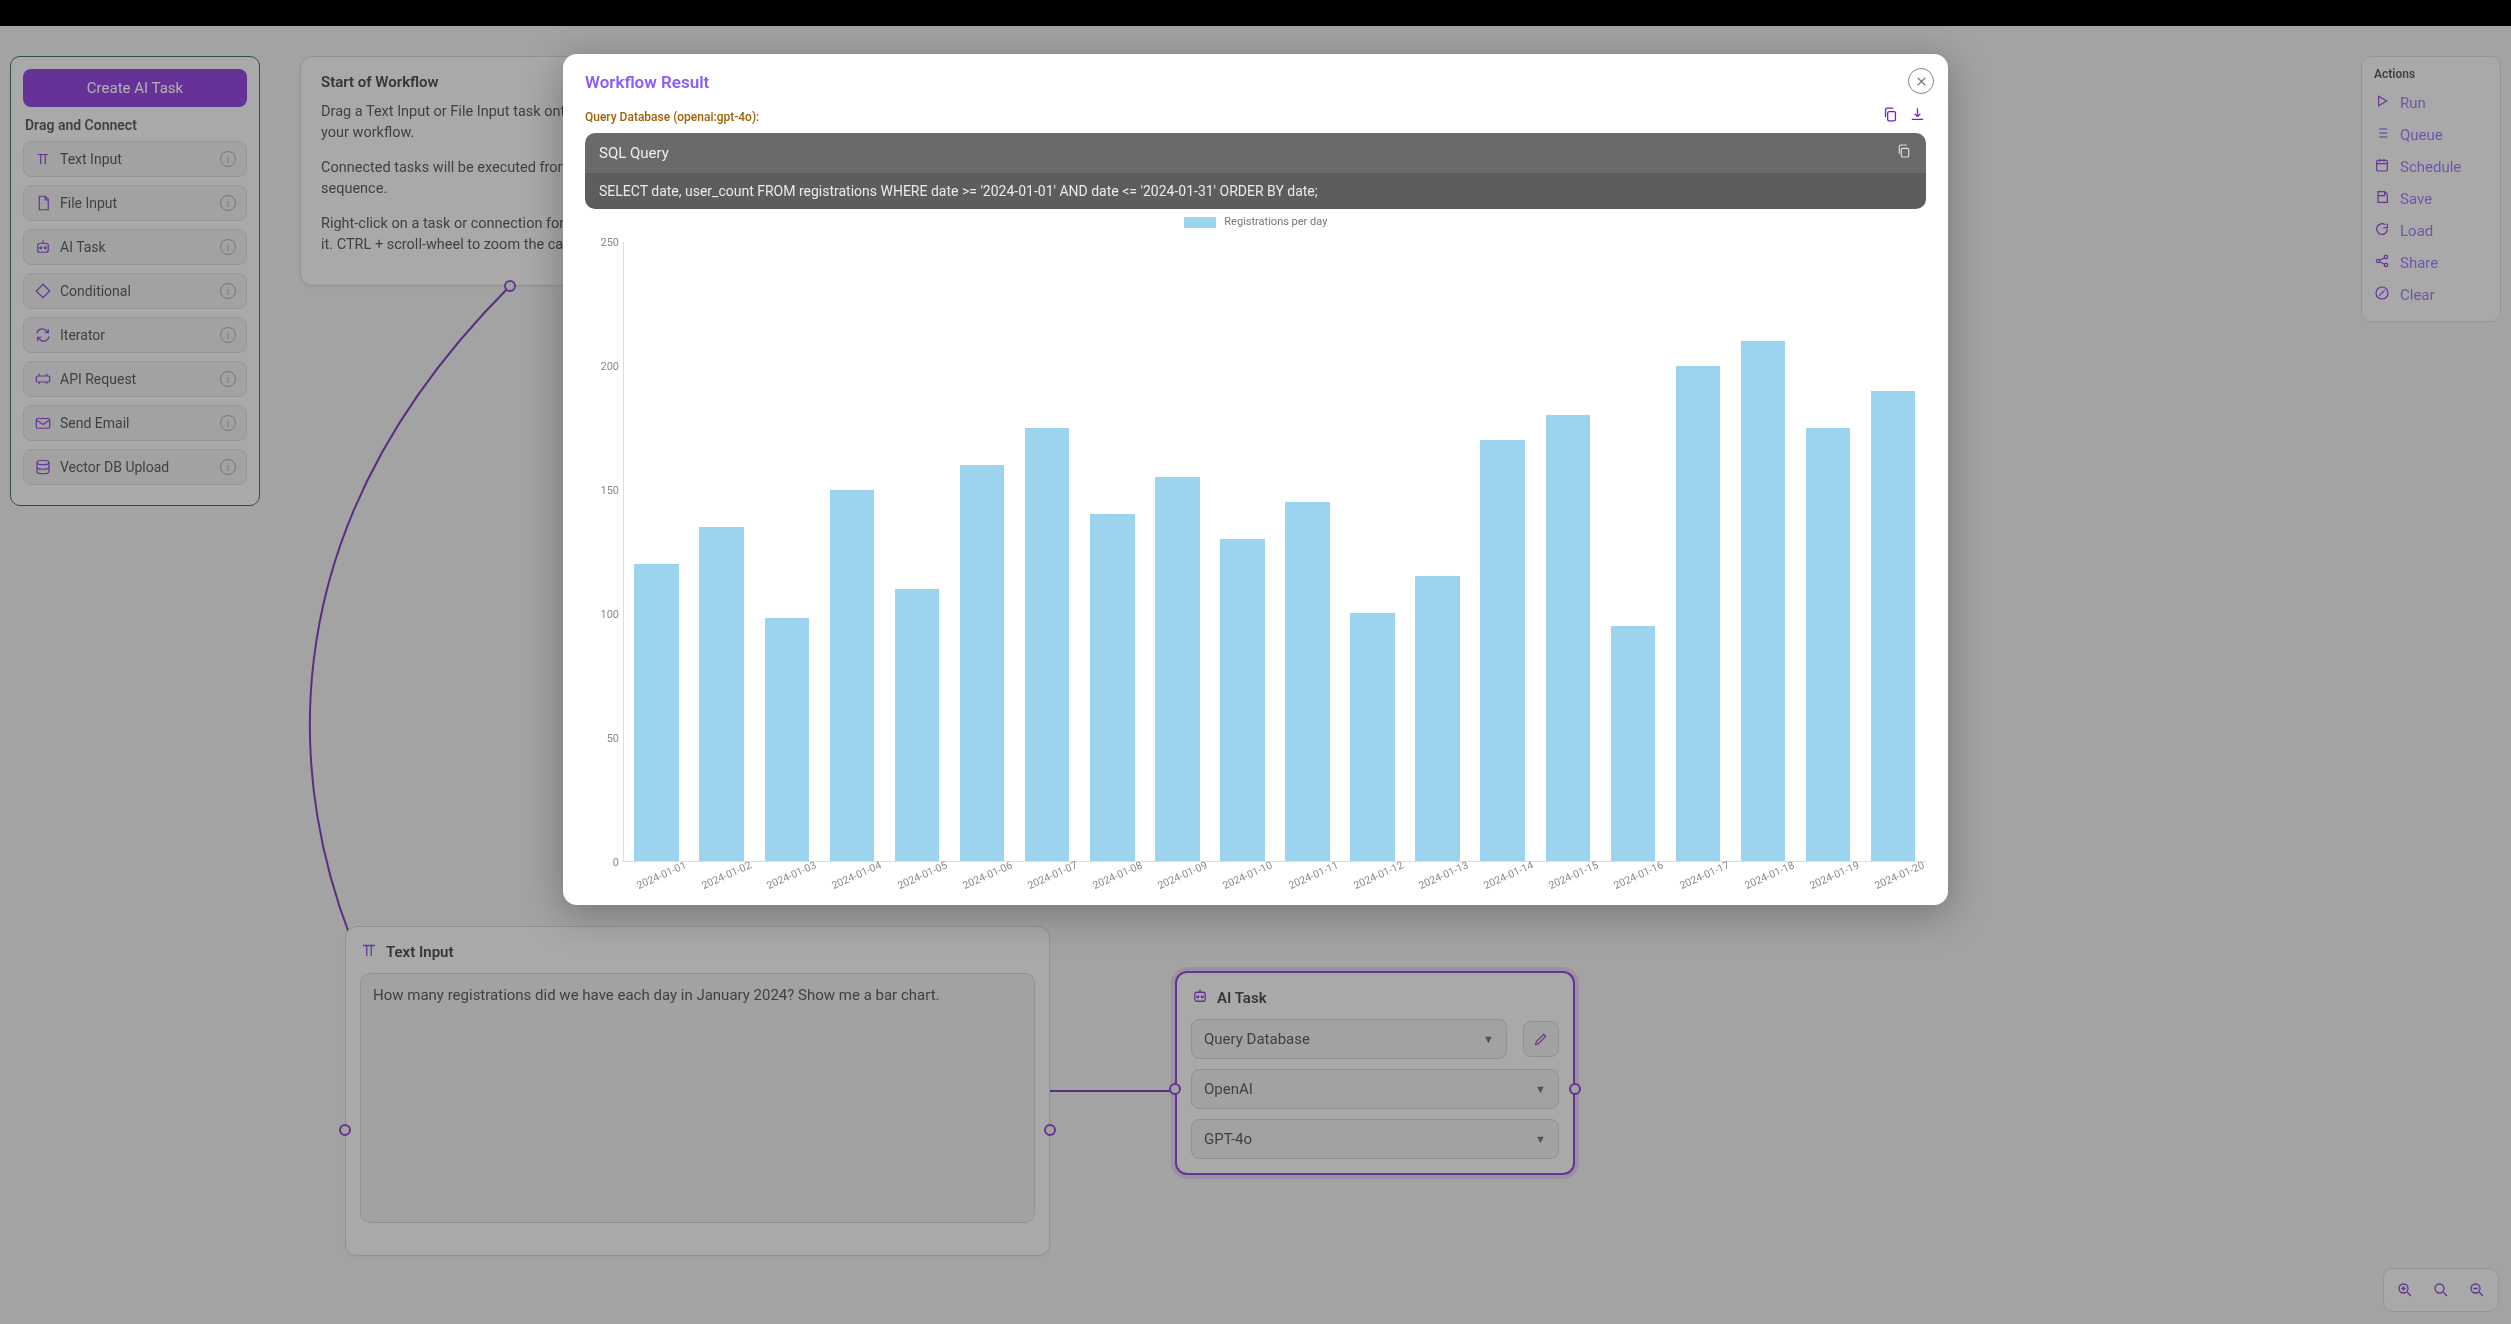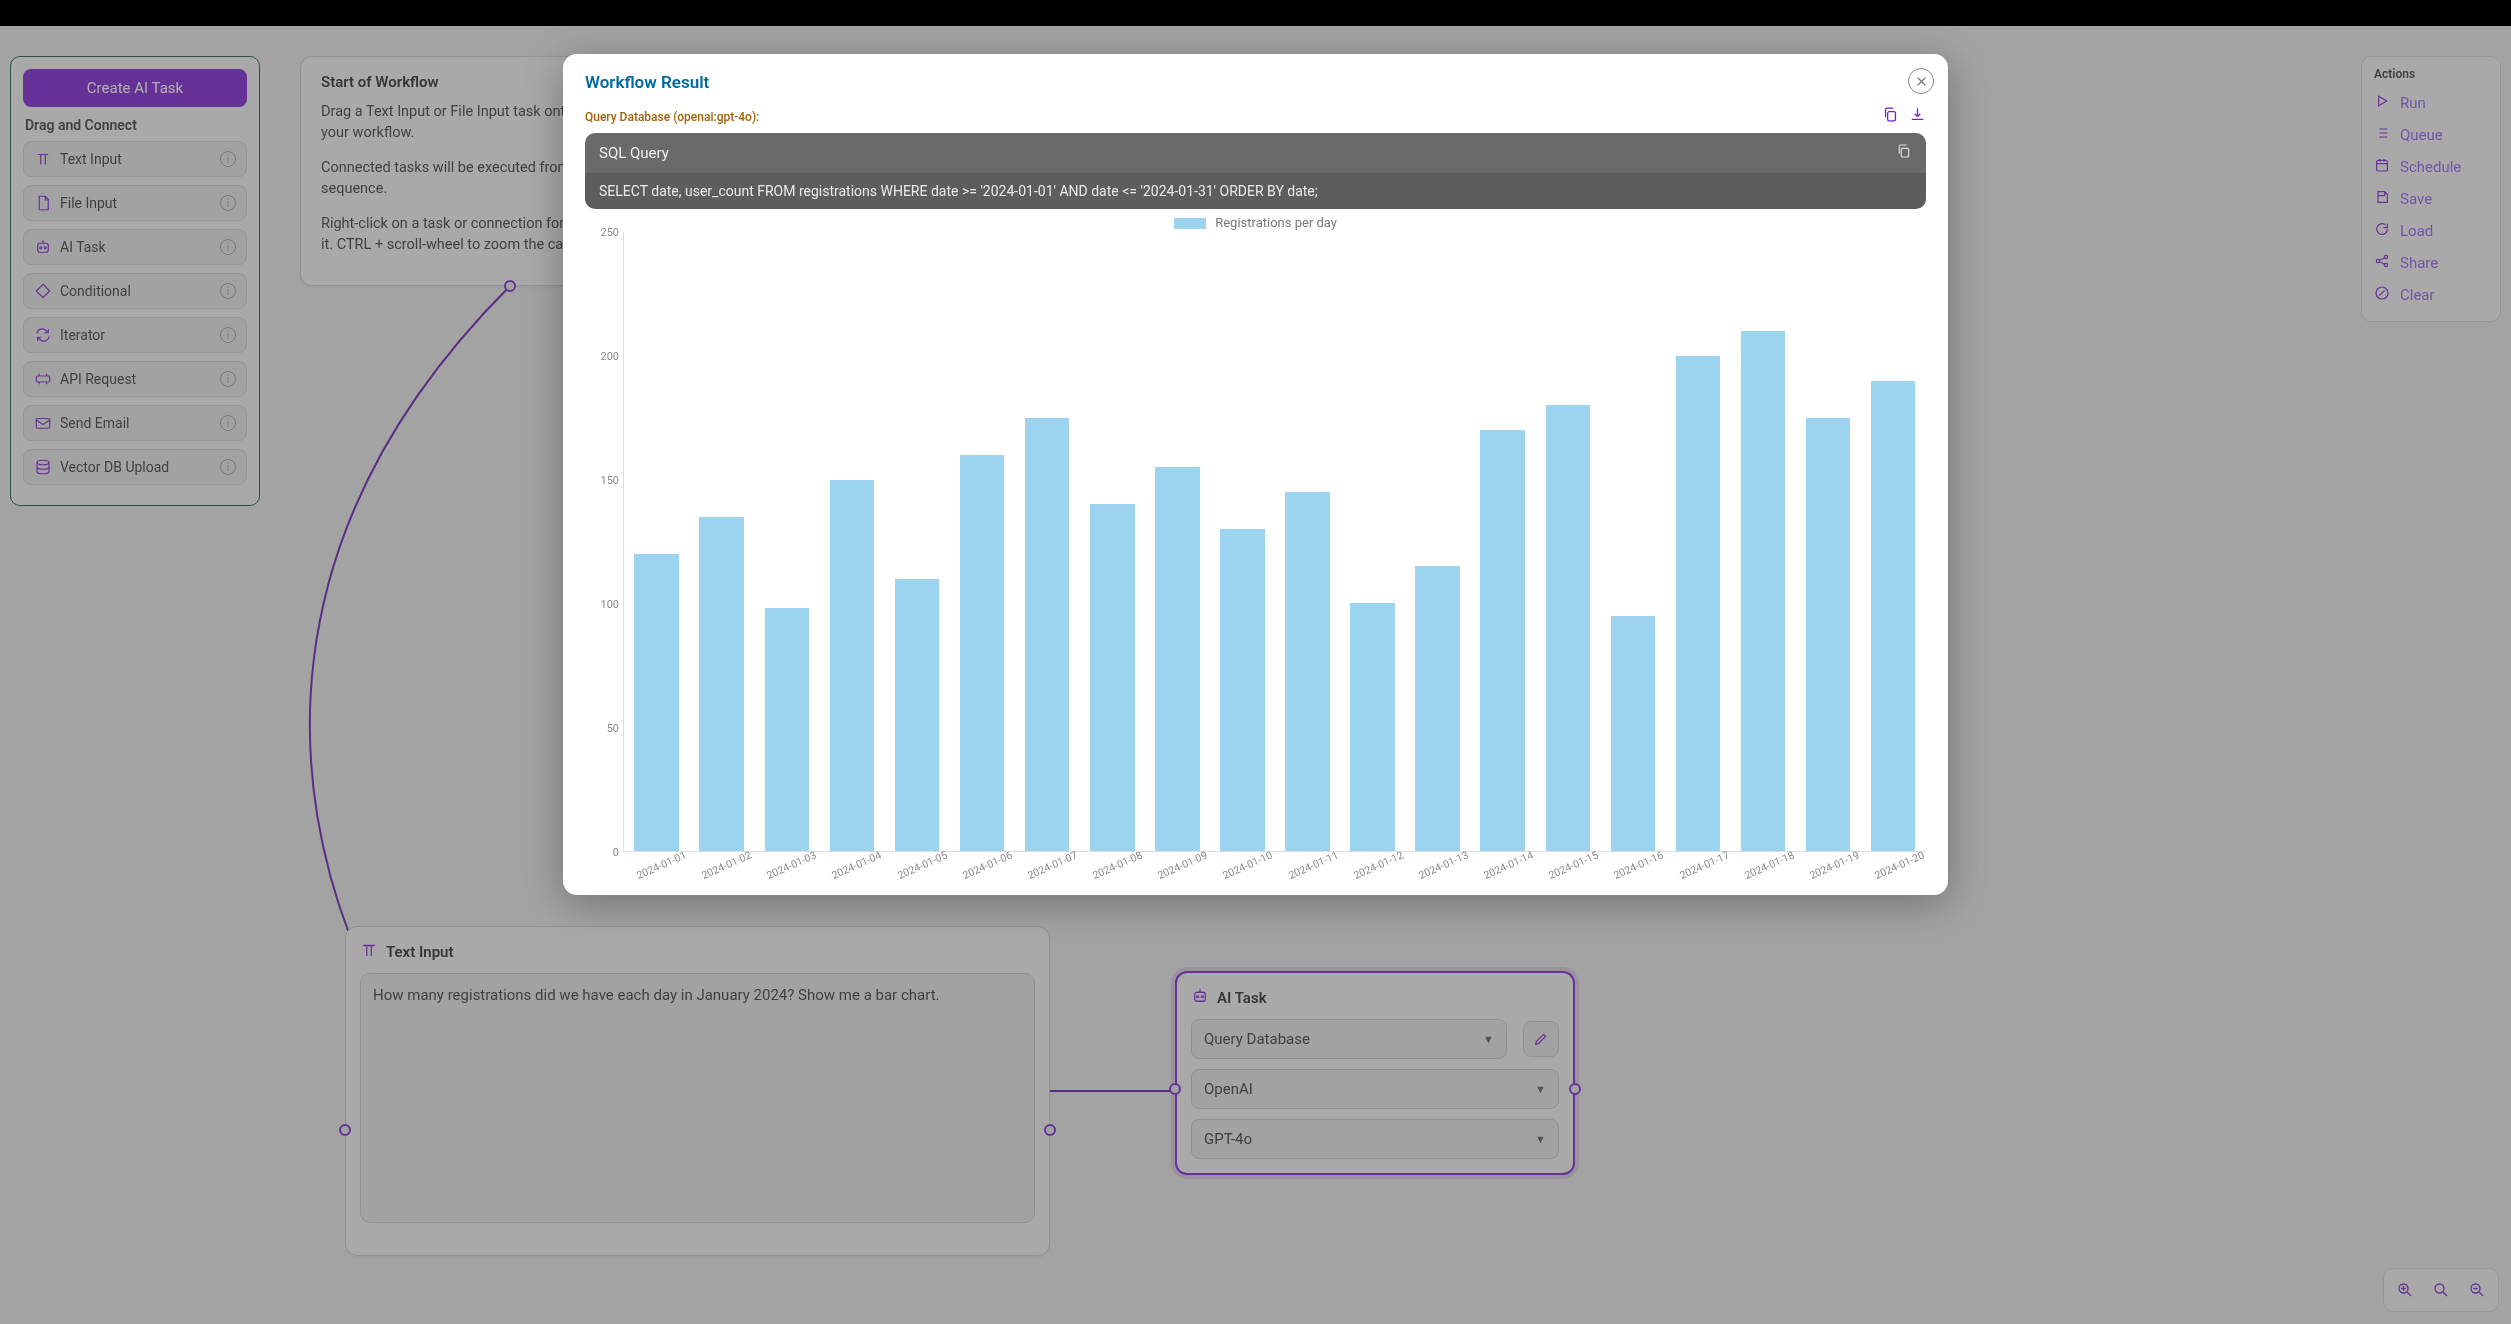--- a/index.html
+++ b/index.html
@@ -95,21 +95,21 @@
   .overlay {
     position:absolute; inset:0; background:rgba(80,80,80,.45);
     display:flex; justify-content:center; align-items:flex-start;
   }
   .modal {
     margin-top:28px; width:1385px; max-width:92%;
     background:#fff; border-radius:14px; padding:18px 22px 22px;
     box-shadow:0 8px 40px rgba(0,0,0,.3);
     position:relative;
   }
-  .modal h3 { font-size:17px; font-weight:600; color:#0369a1; margin-bottom:14px;}
+  .modal h3 { font-size:17px; font-weight:600; color:#8b5cf6; margin-bottom:14px;}
   .closebtn {
     position:absolute; top:14px; right:14px; width:26px;height:26px;
     border:1.6px solid #888; border-radius:50%; display:flex;align-items:center;justify-content:center;
     cursor:pointer; color:#666; font-size:14px;
   }
   .result-head { display:flex; align-items:center; margin-bottom:6px;}
   .result-head h4 { font-size:12px; font-weight:500; color:#a16207;}
   .result-head .hicons { margin-left:auto; display:flex; gap:10px;}
   .result-head .hicons span { cursor:pointer; }
   .result-head svg { width:17px;height:17px;stroke:#7a1bd2;fill:none;stroke-width:1.8;}
@@ -120,21 +120,21 @@
   }
   .sqlhead .copy { margin-left:auto; cursor:pointer;}
   .sqlhead .copy svg { width:16px;height:16px;stroke:#ddd;fill:none;stroke-width:1.8;}
   .sqlbody {
     background:#5d5d5d; color:#eaeaea; padding:10px 14px; font-size:14px;
     font-family:inherit; white-space:pre-wrap;
   }
 
   
   .chart-wrap { margin-top:4px; }
-  .legend { text-align:center; font-size:13px; color:#777; margin-bottom:2px;}
+  .legend { text-align:center; font-size:11px; color:#777; margin-bottom:14px;}
   .legend .swatch { display:inline-block;width:32px;height:11px;background:#9cd4f0;vertical-align:middle;margin-right:6px;}
   .chart {
     position:relative; height:620px; width:100%;
     display:flex;
   }
   .yaxis {
     width:38px; position:relative; flex:0 0 38px;
   }
   .ytick { position:absolute; right:4px; font-size:11px; color:#888; transform:translateY(50%);}
   .plot {

